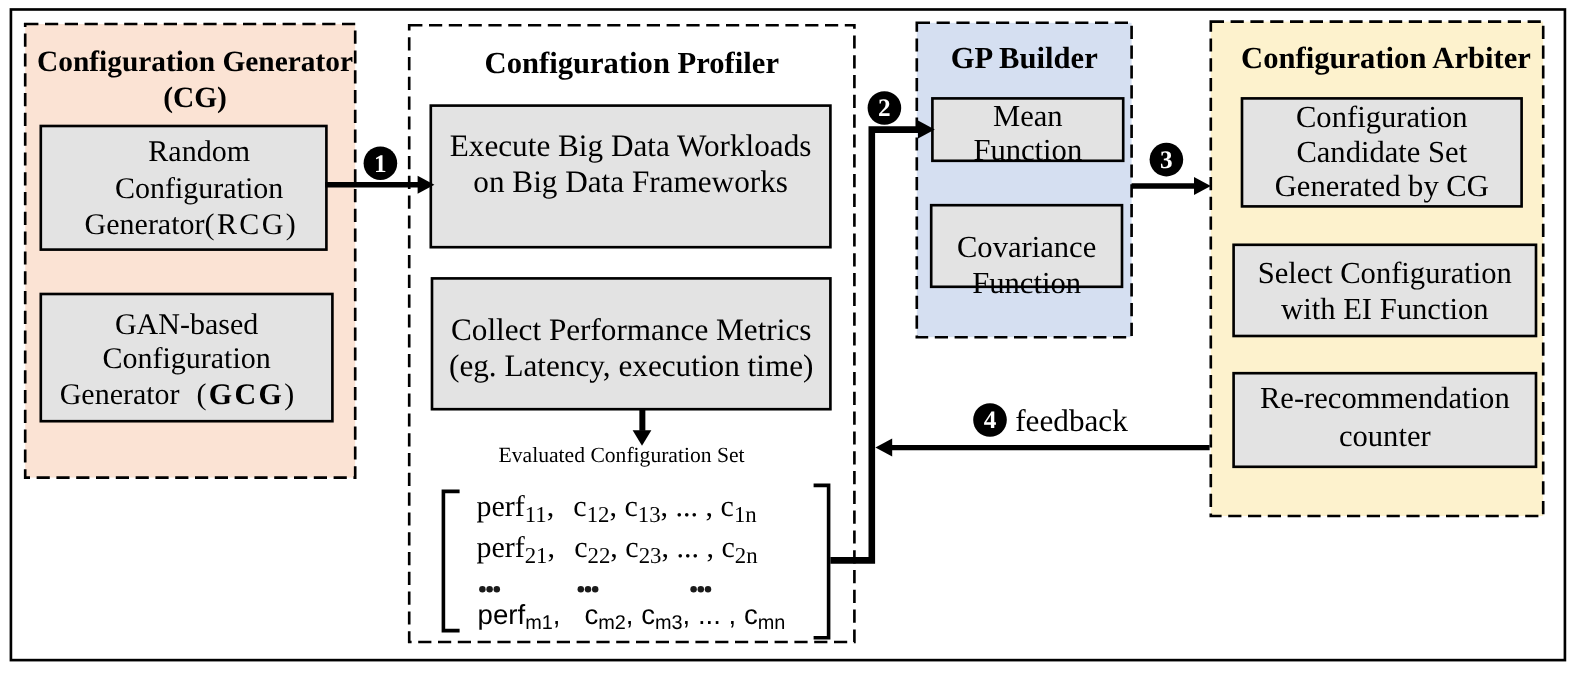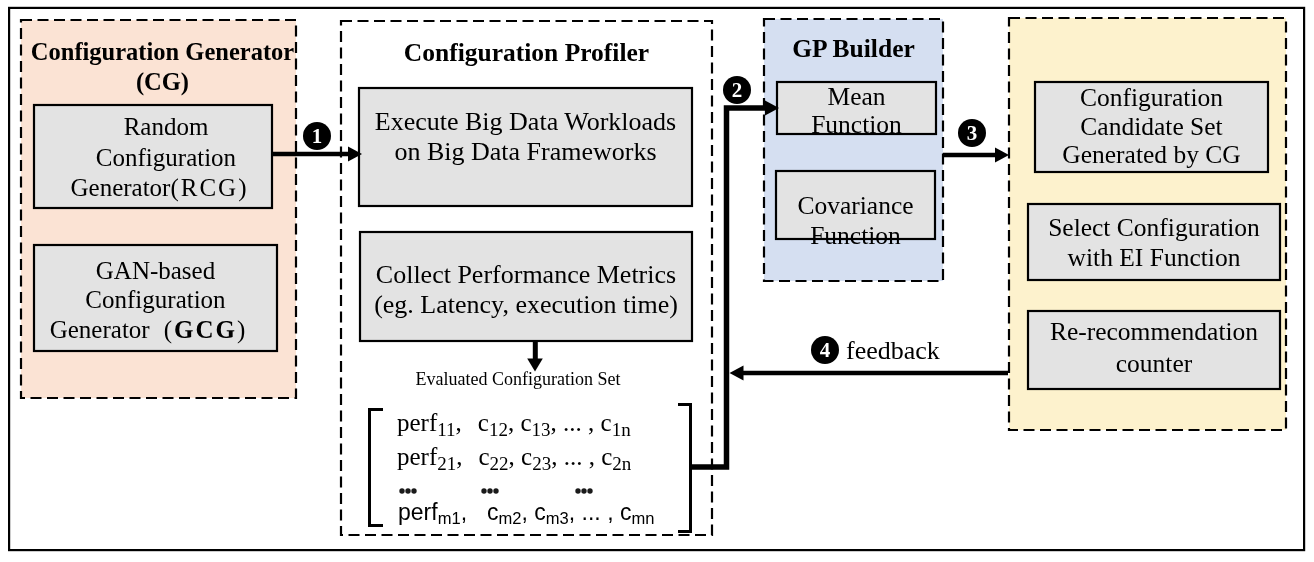--- a/index.html
+++ b/index.html
@@ -75,20 +75,21 @@
     <text x="317" y="143">1</text>
     <text x="737" y="97">2</text>
     <text x="972" y="140">3</text>
     <text x="825" y="357">4</text>
   </g>
 </svg>
 
 <div class="ttl" style="left:21px;top:37px;width:275px;font-size:24.5px;line-height:30px;padding-left:8px;box-sizing:border-box;">Configuration Generator<br>(CG)</div>
 <div class="ttl" style="left:341px;top:38px;width:371px;font-size:25.5px;line-height:30px;">Configuration Profiler</div>
 <div class="ttl" style="left:764px;top:34px;width:179px;font-size:25.5px;line-height:30px;">GP Builder</div>
+<div class="ttl" style="left:1009px;top:34px;width:277px;font-size:25.5px;line-height:30px;padding-left:15px;box-sizing:border-box;">Configuration Arbiter</div>
 
 <div class="bx" style="left:34px;top:105px;width:264px;height:103px;font-size:25px;line-height:30.5px;padding-top:3px;box-sizing:border-box;white-space:nowrap;">Random<br>Configuration<br><span style="margin-right:13px;">Generator<span style="letter-spacing:2px;">(RCG)</span></span></div>
 <div class="bx" style="left:34px;top:245px;width:243px;height:106px;font-size:25px;line-height:29.5px;padding-top:4px;box-sizing:border-box;white-space:nowrap;">GAN-based<br>Configuration<br><span style="margin-right:14px;">Generator<span style="margin-left:14px;letter-spacing:2px;">(<b>GCG</b>)</span></span></div>
 <div class="bx" style="left:359px;top:88px;width:333px;height:96px;font-size:26px;line-height:30px;padding-top:2px;box-sizing:border-box;">Execute Big Data Workloads<br>on Big Data Frameworks</div>
 <div class="bx" style="left:360px;top:232px;width:332px;height:109px;font-size:26px;line-height:30px;padding-top:7px;box-sizing:border-box;">Collect Performance Metrics<br>(eg. Latency, execution time)</div>
 <div class="bx" style="left:777px;top:82px;width:159px;height:52px;font-size:25.5px;line-height:28.5px;padding-top:6px;box-sizing:border-box;">Mean<br>Function</div>
 <div class="bx" style="left:776px;top:186px;width:159px;height:68px;font-size:25.5px;line-height:30px;padding-top:2px;box-sizing:border-box;">Covariance<br>Function</div>
 <div class="bx" style="left:1035px;top:82px;width:233px;height:90px;font-size:25.5px;line-height:28.5px;">Configuration<br>Candidate Set<br>Generated by CG</div>
 <div class="bx" style="left:1028px;top:204px;width:252px;height:76px;font-size:25.5px;line-height:30px;padding-top:2px;box-sizing:border-box;">Select Configuration<br>with EI Function</div>
 <div class="bx" style="left:1028px;top:311px;width:252px;height:78px;font-size:25.5px;line-height:31.5px;padding-bottom:5px;box-sizing:border-box;">Re-recommendation<br>counter</div>

